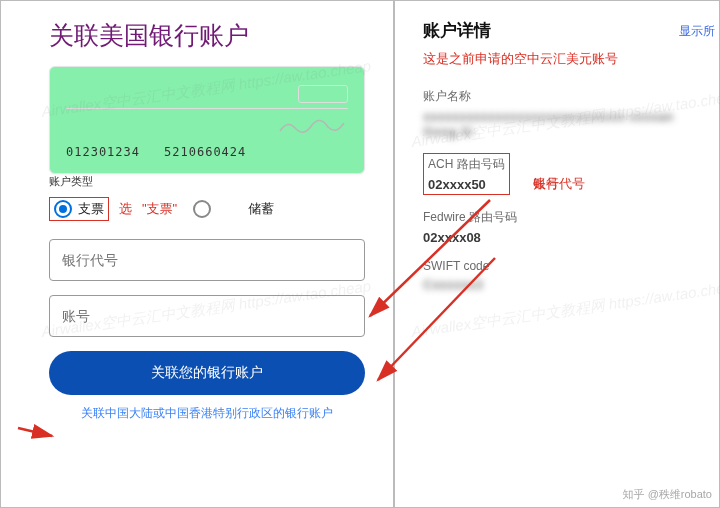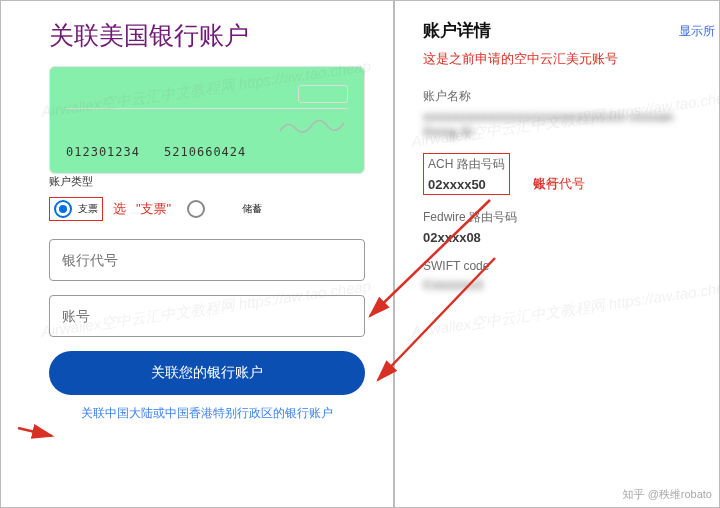--- a/index.html
+++ b/index.html
@@ -13,21 +13,21 @@
   .check-amount { width: 50px; height: 18px; border: 1px solid #ddd; border-radius: 3px; }
   .check-sig { display:flex; justify-content: flex-end; margin: 6px 0 10px; }
   .sig-squiggle { width: 70px; height: 18px; }
   .check-numbers { font-family: monospace; font-size: 12px; color: #333; letter-spacing: 1px; display:flex; gap: 24px; }
   .field-label { font-size: 11px; color: #333; margin-bottom: 8px; }
   .radio-row { display: flex; align-items: center; gap: 10px; margin-bottom: 18px; }
   .radio-option { display:flex; align-items:center; gap: 6px; }
   .radio { width: 18px; height: 18px; border: 2px solid #0070e0; border-radius: 50%; display:flex; align-items:center; justify-content:center; }
   .radio.on::after { content:""; width:8px; height:8px; background:#0070e0; border-radius:50%; }
   .radio.off { border-color: #888; }
-  .radio-text { font-size: 10px; color: #222; }
+  .radio-text { font-size: 13px; color: #222; }
   .hint-red { color: #d93025; font-size: 13px; }
   .red-box { border: 1px solid #d93025; padding: 2px 4px; display:inline-flex; align-items:center; }
   .text-input { width: 100%; border: 1px solid #999; border-radius: 4px; padding: 12px 12px; font-size: 14px; color: #666; margin-bottom: 14px; background:#fff; }
   .primary-btn { width: 100%; background: #0c4fb3; color: #fff; border: none; border-radius: 22px; padding: 13px 0; font-size: 14px; cursor: pointer; margin-bottom: 10px; }
   .link-text { display:block; text-align:center; color: #3b82f6; font-size: 12px; text-decoration: none; }
   .detail-title { font-size: 17px; font-weight: 600; color: #111; margin-bottom: 8px; }
   .detail-note { color: #d93025; font-size: 13px; margin-bottom: 20px; }
   .show-link { position:absolute; right: 4px; top: 22px; color: #3a67e0; font-size: 12px; }
   .detail-label { font-size: 12px; color: #6b6b6b; margin-bottom: 4px; margin-top: 14px; }
   .detail-value { font-size: 13px; color: #3a3a3a; font-weight: bold; }

